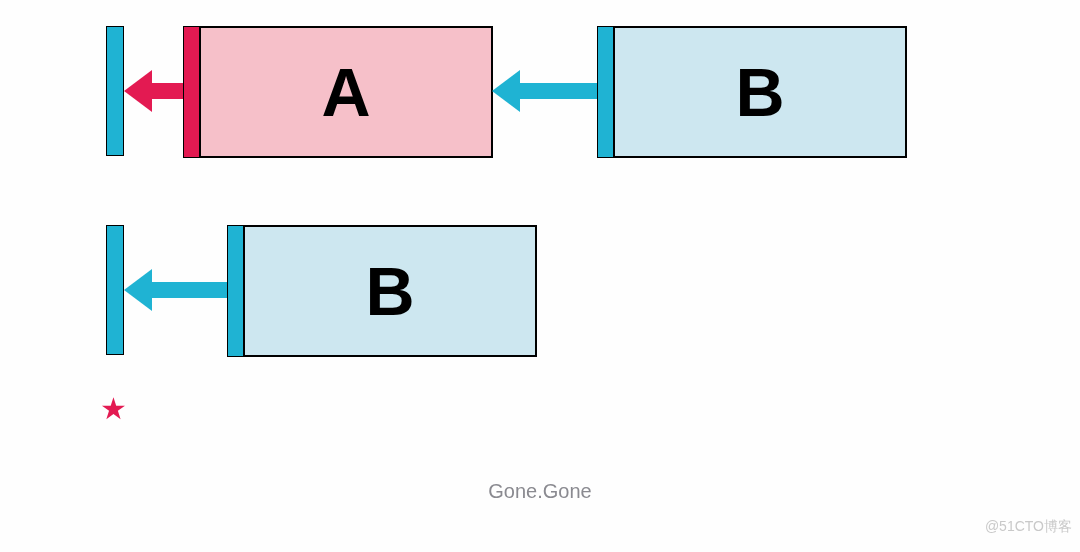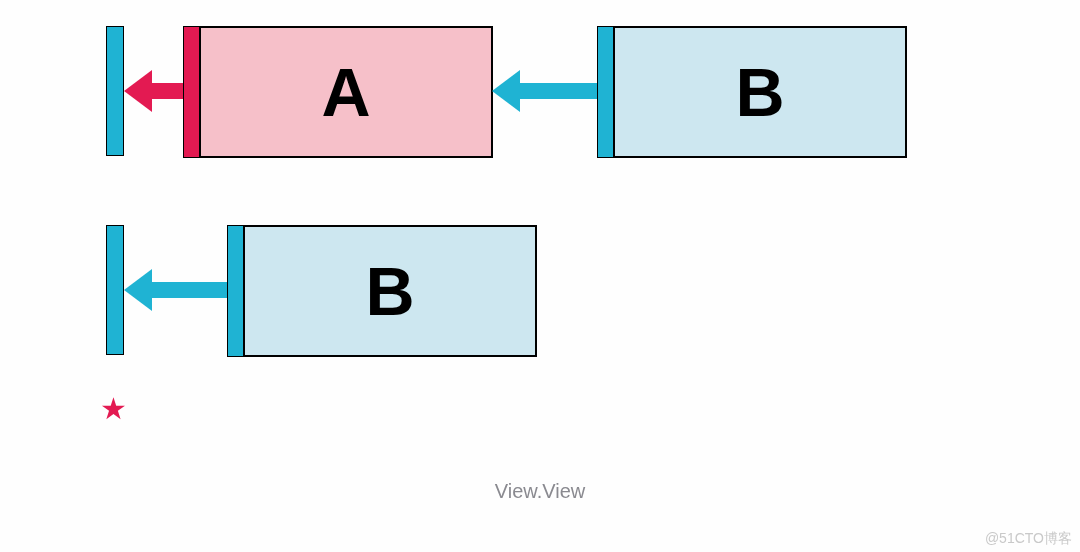--- a/index.html
+++ b/index.html
@@ -9,21 +9,21 @@
   .boxA{background:#f6c0c9}
   .boxB{background:#cde7f0}
   .redbar{position:absolute;background:#e31a52;border:1px solid #000}
   .bluebar{position:absolute;background:#1fb3d3;border:1px solid #000}
   .arrow-shaft{position:absolute;background:#1fb3d3}
   .arrow-shaft.red{background:#e31a52}
   .arrow-head{position:absolute;width:0;height:0}
   .note{position:absolute;font-size:30px;color:#111;display:flex;align-items:center;gap:6px}
   .star{color:#e31a52;font-size:30px;line-height:1}
   .caption{position:absolute;width:100%;text-align:center;color:#8a8a90;font-size:20px}
-  .watermark{position:absolute;right:8px;bottom:4px;color:#c9c9c9;font-size:14px}
+  .watermark{position:absolute;right:8px;bottom:16px;color:#c9c9c9;font-size:14px}
 </style>
 </head>
 <body>
 
 <div class="stage">
 
   <div class="anchor" style="left:106px;top:26px;width:16px;height:128px"></div>
 
   <div class="arrow-shaft red" style="left:150px;top:83px;width:34px;height:16px"></div>
   <div class="arrow-head" style="left:124px;top:70px;border-top:21px solid transparent;border-bottom:21px solid transparent;border-right:28px solid #e31a52"></div>
@@ -49,20 +49,20 @@
   <div class="bluebar" style="left:227px;top:225px;width:16px;height:130px"></div>
   <div class="box boxB" style="left:243px;top:225px;width:290px;height:128px">
     <span>B</span>
   </div>
 
   <div class="note" style="left:100px;top:394px">
     <span class="star">★</span>
   </div>
 
   <div class="caption" style="top:480px">
-    <span>View.View</span>
+    <span>Gone.Gone</span>
   </div>
 
   <div class="watermark">
     <span>@51CTO博客</span>
   </div>
 
 </div>
 
 </body></html>

